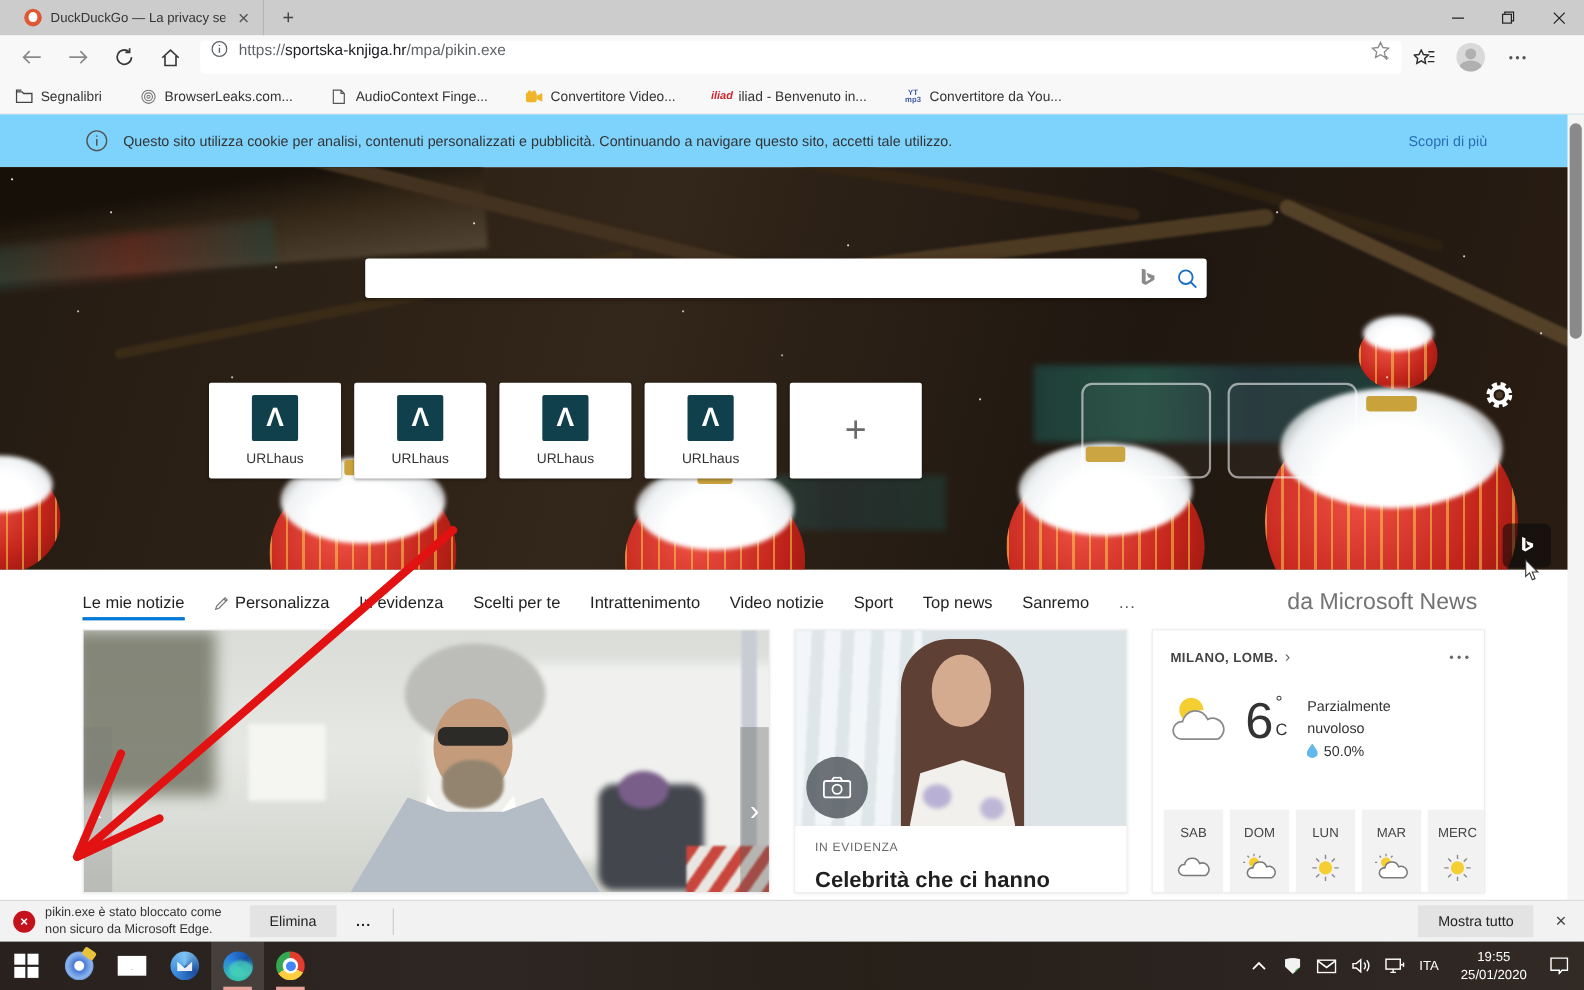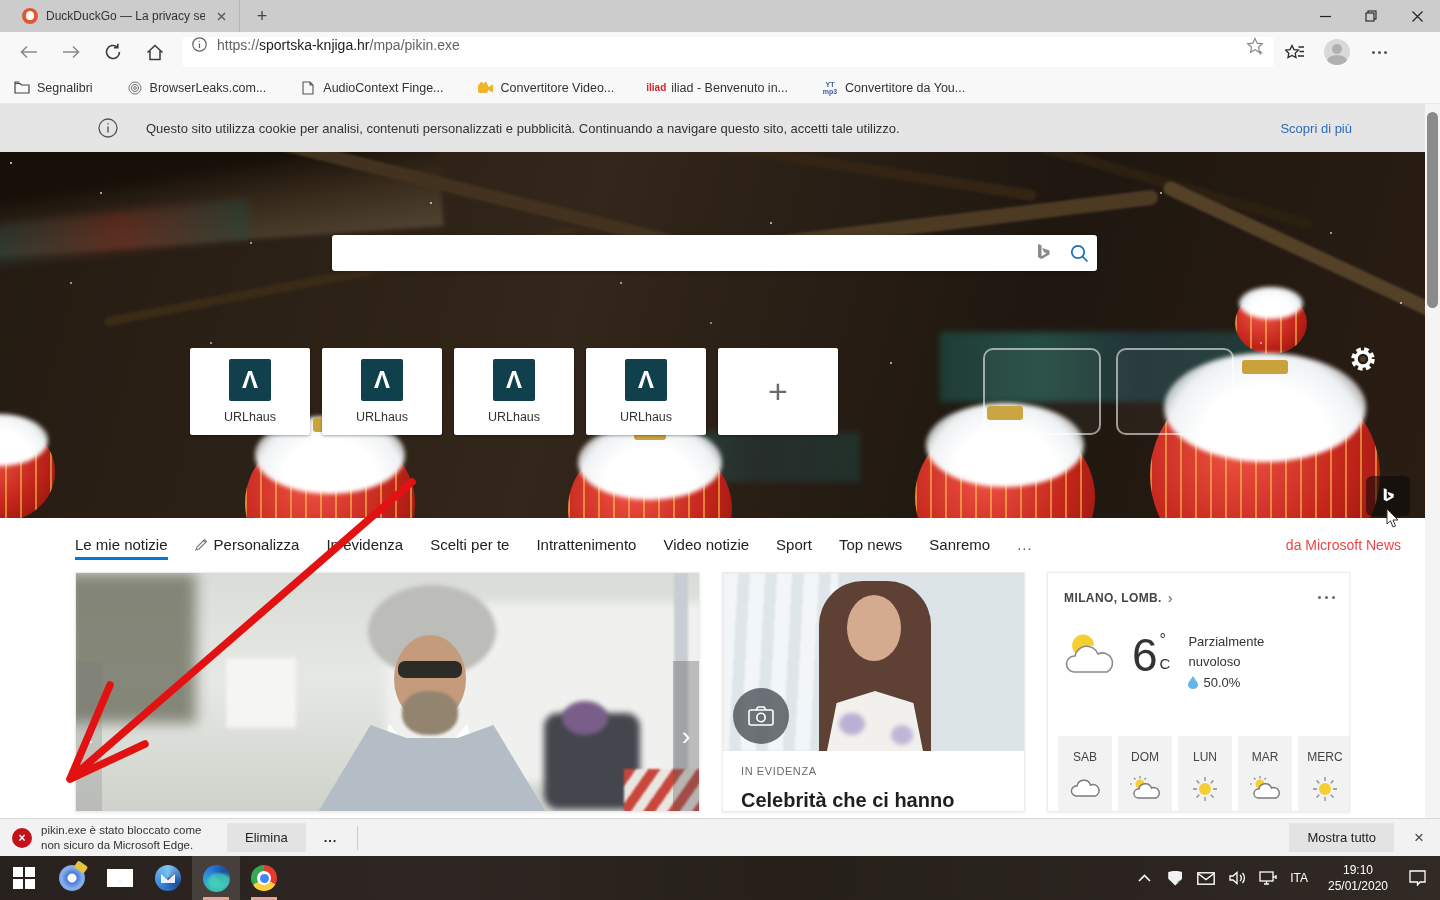--- a/index.html
+++ b/index.html
@@ -35,25 +35,25 @@
   .avatar { width:26px; height:26px; border-radius:50%; background:#d9d9d9; position:relative; overflow:hidden; }
   .avatar::before { content:''; position:absolute; left:8px; top:5px; width:10px; height:10px; border-radius:50%; background:#b0b0b0; }
   .avatar::after  { content:''; position:absolute; left:3px; top:16px; width:20px; height:12px; border-radius:50%; background:#b0b0b0; }
   .dots3 { display:flex; gap:3px; }
   .dots3 i { width:3px; height:3px; border-radius:50%; background:#555; }
 
   
   .bookmarksbar { height:32px; background:#f8f8f8; display:flex; align-items:center; padding:0 14px; gap:34px; border-bottom:1px solid #e6e6e6;}
   .bm { display:flex; align-items:center; gap:7px; font-size:12.5px; color:#333; white-space:nowrap; }
   .bm-ico { width:16px; height:16px; display:flex; align-items:center; justify-content:center; font-size:11px; }
-  .ico-iliad { color:#d0262c; font-weight:bold; font-size:10px; }
+  .ico-iliad { color:#d0262c; font-weight:bold; font-style:italic; font-size:10px; }
   .ico-ytmp3 { color:#3d5aa8; font-weight:bold; font-size:7px; line-height:1; text-align:center; }
 
   
-  .cookiebar { height:48px; background:#e5e5e5; display:flex; align-items:center; padding:0 88px 0 98px; gap:28px; }
+  .cookiebar { height:48px; background:#7dd3fc; display:flex; align-items:center; padding:0 88px 0 78px; gap:14px; }
   .cookiebar .msg { font-size:13px; color:#333; flex:1; }
   .cookiebar .link { font-size:13px; color:#2b6db4; }
 
   
   .hero { position:relative; height:366px; background:linear-gradient(105deg,#241b12,#33261a 40%,#1f1710 70%,#2a1d13); overflow:hidden; }
   .roof { position:absolute; left:-20px; top:-30px; width:460px; height:120px; background:linear-gradient(175deg,#171009 40%,#3a2c1c 70%,#514433); transform:rotate(-4deg); filter:blur(2px); }
   .roof2 { position:absolute; left:-10px; top:60px; width:260px; height:40px; background:linear-gradient(90deg,#24473f,#7a2c22,#24473f); opacity:.5; transform:rotate(-6deg); filter:blur(4px); }
   .branch { position:absolute; background:#43321f; border-radius:8px; filter:blur(1px); }
   .teal-dec { position:absolute; background:linear-gradient(90deg,#1d5a55,#2a7a6a 30%,#224a58 60%,#1d5a55); opacity:.55; filter:blur(3px); }
   .lantern { position:absolute; border-radius:50%;
@@ -88,21 +88,21 @@
   .ghost2 { position:absolute; left:1116px; top:196px; }
   .bing-badge { position:absolute; left:1366px; top:324px; width:44px; height:40px; background:rgba(10,10,10,.55); border-radius:6px;
                 display:flex; align-items:center; justify-content:center; }
 
   
   .news { position:relative; height:300px; background:#fff; }
   .news-tabs { display:flex; align-items:center; gap:27px; padding:18px 0 0 75px; font-size:15px; color:#222; }
   .news-tab { white-space:nowrap; position:relative; }
   .news-tab.active::after { content:''; position:absolute; left:0; right:0; bottom:-7px; height:3px; background:#0078d4; }
   .news-tab.with-ico { display:flex; align-items:center; gap:6px; }
-  .news-attrib { margin-left:auto; margin-right:39px; font-size:14px; color:#ef4444; }
+  .news-attrib { margin-left:auto; margin-right:97px; font-size:21px; color:#737373; }
   .card { position:absolute; top:54px; height:240px; background:#fff; border:1px solid #ececec; box-shadow:0 1px 3px rgba(0,0,0,.08); overflow:hidden; }
   .card1 { left:75px; width:625px; }
   .card2 { left:722px; width:303px; }
   .card3 { left:1047px; width:303px; }
   .art { position:absolute; }
   .car-band { position:absolute; top:88px; width:26px; height:150px; background:rgba(90,90,90,.35); color:#fff;
               display:flex; align-items:center; justify-content:center; font-size:26px; }
   .cam-badge { position:absolute; left:10px; top:115px; width:56px; height:56px; border-radius:50%; background:rgba(84,90,96,.85);
                display:flex; align-items:center; justify-content:center; }
   .card2-footer { position:absolute; left:0; right:0; top:178px; bottom:0; background:#fff; padding:14px 18px 0 18px; }
@@ -610,21 +610,21 @@
           </svg>
       </span>
       <span class="tray-ico">
         <svg width="18" height="14" viewBox="0 0 18 14" fill="none">
             <rect x="1" y="1" width="13" height="9" stroke="#fff" stroke-width="1.3"></rect>
             <path d="M5 13 H10 M7.5 10 V13 M14 6 H17 M17 4 V8" stroke="#fff" stroke-width="1.3"></path>
           </svg>
       </span>
       <span class="tray-lang">ITA</span>
       <span class="tray-clock">
-        <div>19:10</div>
+        <div>19:55</div>
         <div>25/01/2020</div>
       </span>
       <span class="tray-ico">
         <svg width="17" height="16" viewBox="0 0 17 16" fill="none">
             <path d="M1 1 H16 V12 H11 L8.5 15 L8.5 12 H1 Z" stroke="#fff" stroke-width="1.3"></path>
           </svg>
       </span>
     </div>
   </div>
 

